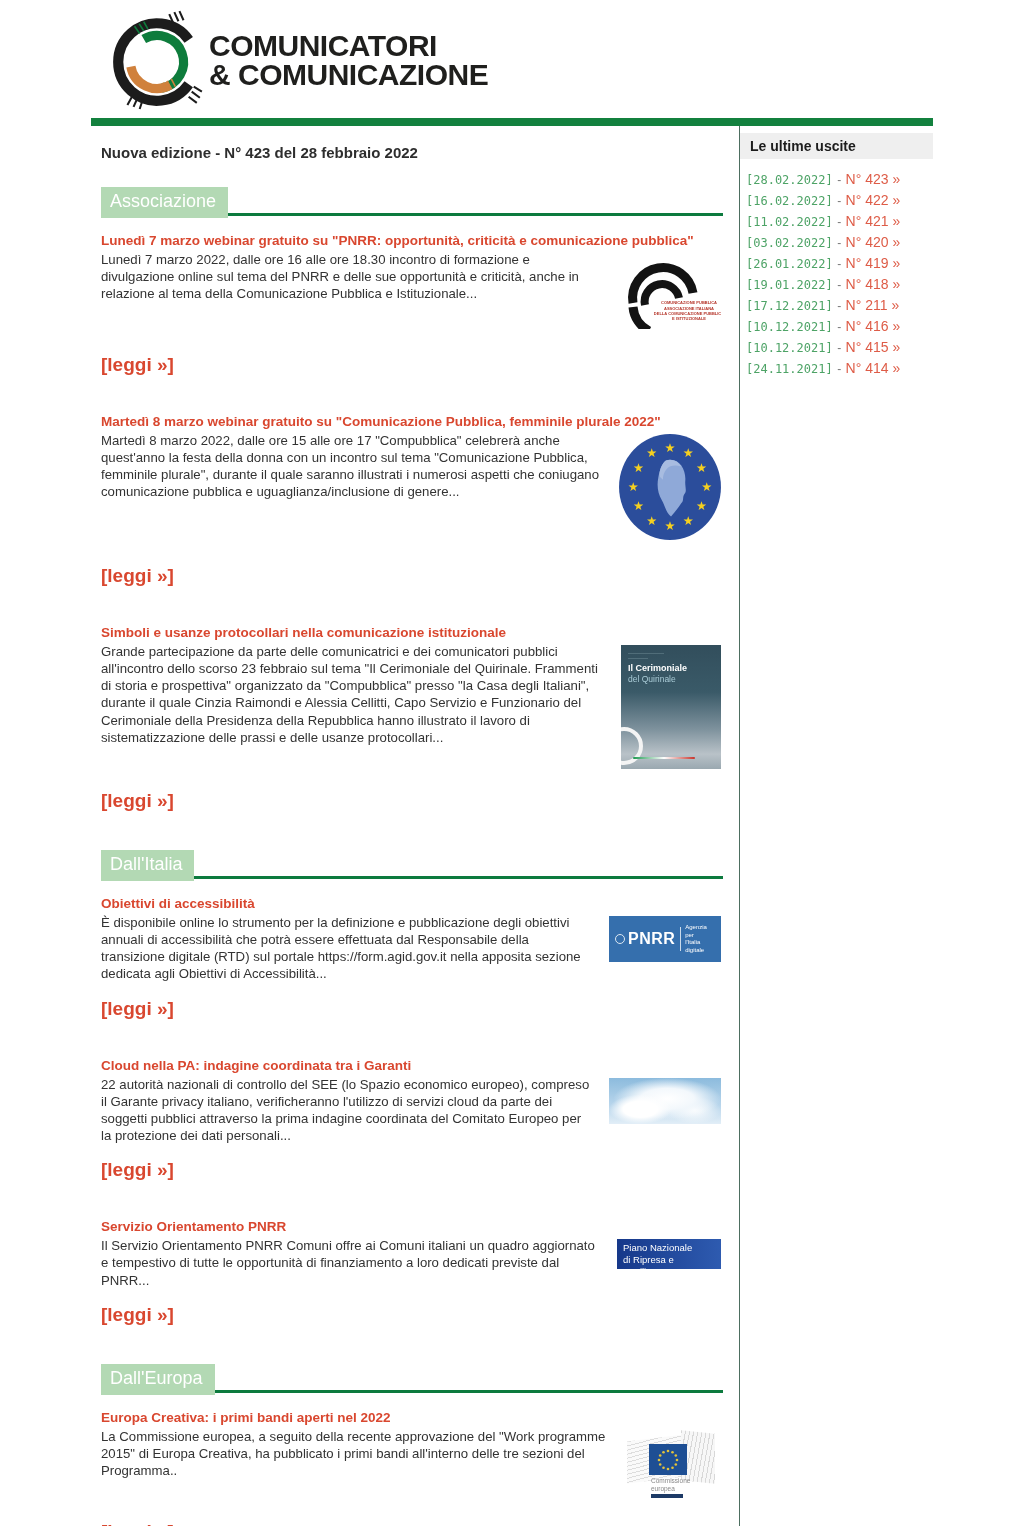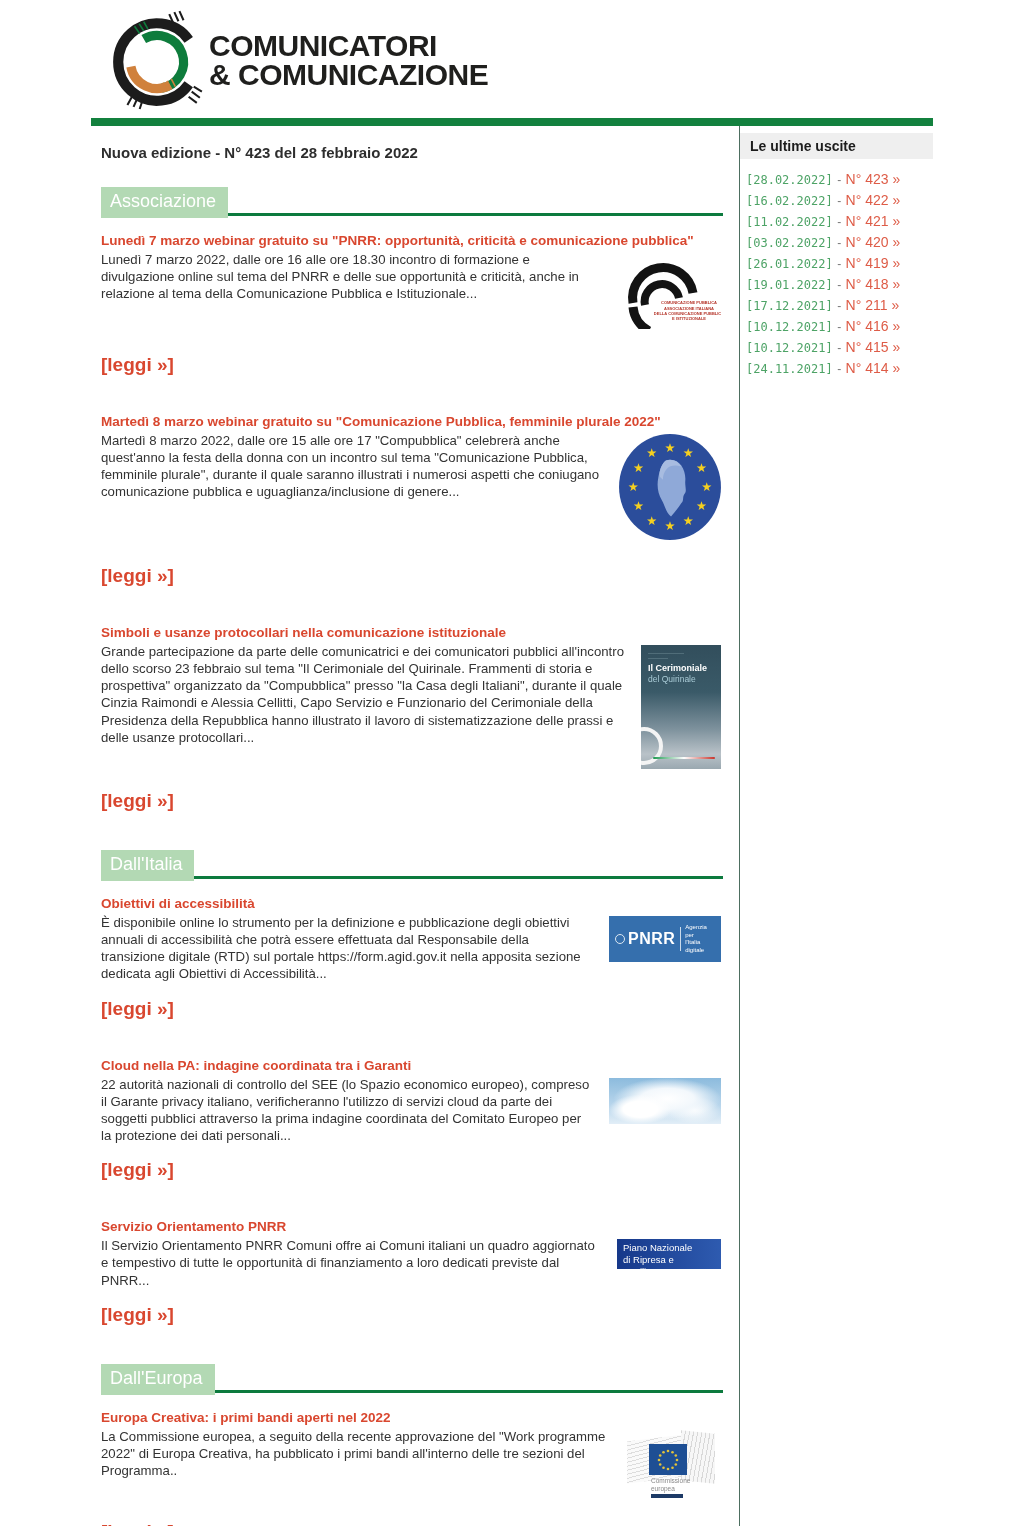--- a/index.html
+++ b/index.html
@@ -55,21 +55,21 @@
   .article { margin-bottom: 38px; overflow: visible; }
   .art-title { font-size: 13.5px; font-weight: bold; color: #d9472f; margin-bottom: 3px; }
   .art-bodywrap { overflow: hidden; }
   .art-body { font-size: 13.2px; line-height: 1.3; color: #333; white-space: pre-line; }
   .art-img { float: right; margin: 2px 2px 6px 14px; }
   .leggi { display: inline-block; margin-top: 15px; font-size: 19px; font-weight: bold;
            color: #d9472f; text-decoration: none; cursor: pointer; }
 
   
   .img-book {
-    position: relative; width: 80px; height: 124px; overflow: hidden;
+    position: relative; width: 100px; height: 124px; overflow: hidden;
     background: linear-gradient(180deg, #324e5c 0%, #3a5a68 38%, #7e929d 68%, #b9c2c8 88%, #9aa8b0 100%);
   }
   .book-toplines { position: absolute; top: 5px; left: 7px; font-size: 4px; color: #9db8c2; line-height: 1.3; }
   .book-title { position: absolute; top: 18px; left: 7px; font-size: 9px; font-weight: bold; color: #ffffff; }
   .book-subtitle { position: absolute; top: 29px; left: 7px; font-size: 8.5px; color: #a9cbd6; }
   .book-ring { position: absolute; left: -16px; bottom: 4px; width: 38px; height: 38px;
                border: 4px solid #f4f4f4; border-radius: 50%; }
   .book-flagline { position: absolute; left: 12px; bottom: 10px; width: 62px; height: 2.5px;
                    background: linear-gradient(90deg, #1d9a50, #ffffff, #c8342b); border-radius: 2px; }
 
@@ -278,21 +278,21 @@
                   <circle cx="10" cy="16" r="1.3"></circle>
                     <circle cx="11.2" cy="11.5" r="1.3"></circle>
                     <circle cx="14.5" cy="8.2" r="1.3"></circle>
                 </g>
               </svg>
             </div>
             <div class="ec-caption">Commissione
 europea</div>
             <div class="ec-bar"></div>
           </div>
-          <div class="art-body">La Commissione europea, a seguito della recente approvazione del "Work programme 2022" di Europa Creativa, ha pubblicato i primi bandi all'interno delle tre sezioni del Programma..</div>
+          <div class="art-body">La Commissione europea, a seguito della recente approvazione del "Work programme 2015" di Europa Creativa, ha pubblicato i primi bandi all'interno delle tre sezioni del Programma..</div>
         </div>
         <a class="leggi">[leggi »]</a>
       </div>
 
     </div>
 
     <div class="sidebar">
       <div class="sb-head">Le ultime uscite</div>
       <div class="sb-item">
         <span class="sb-date">[28.02.2022]</span>

